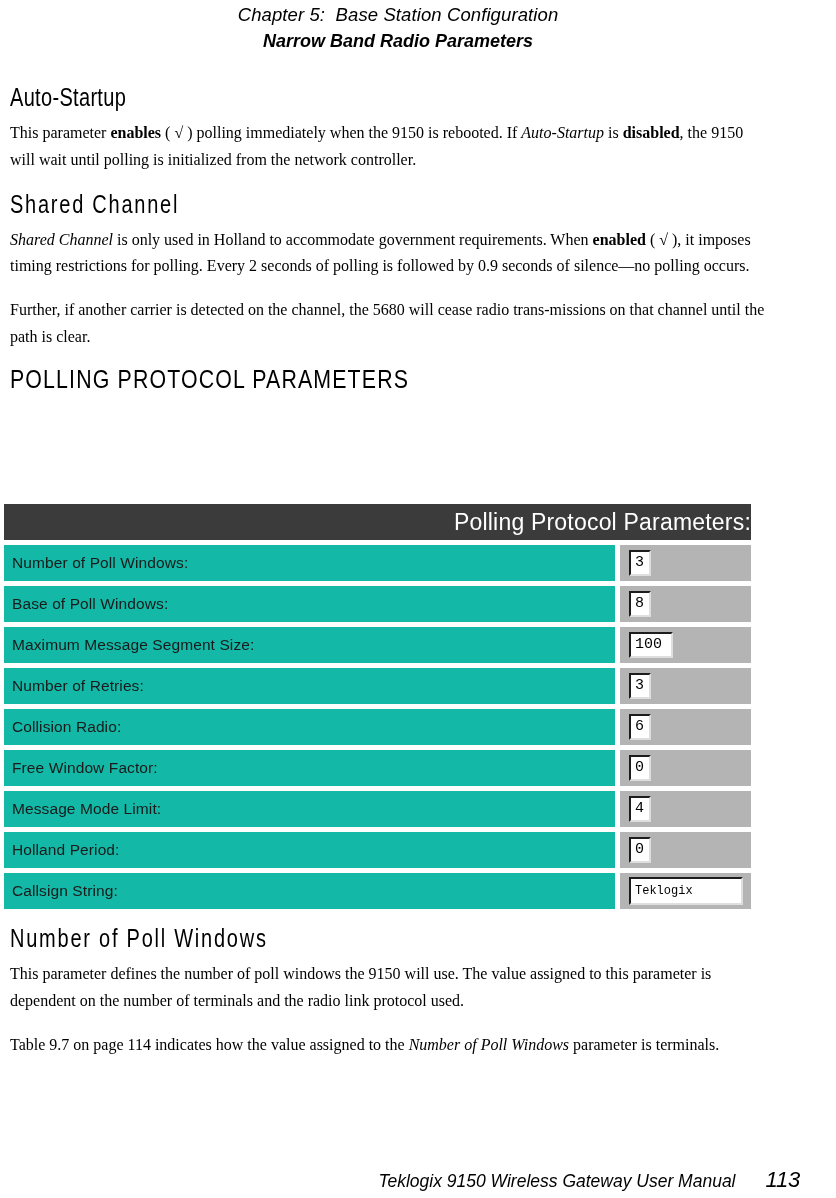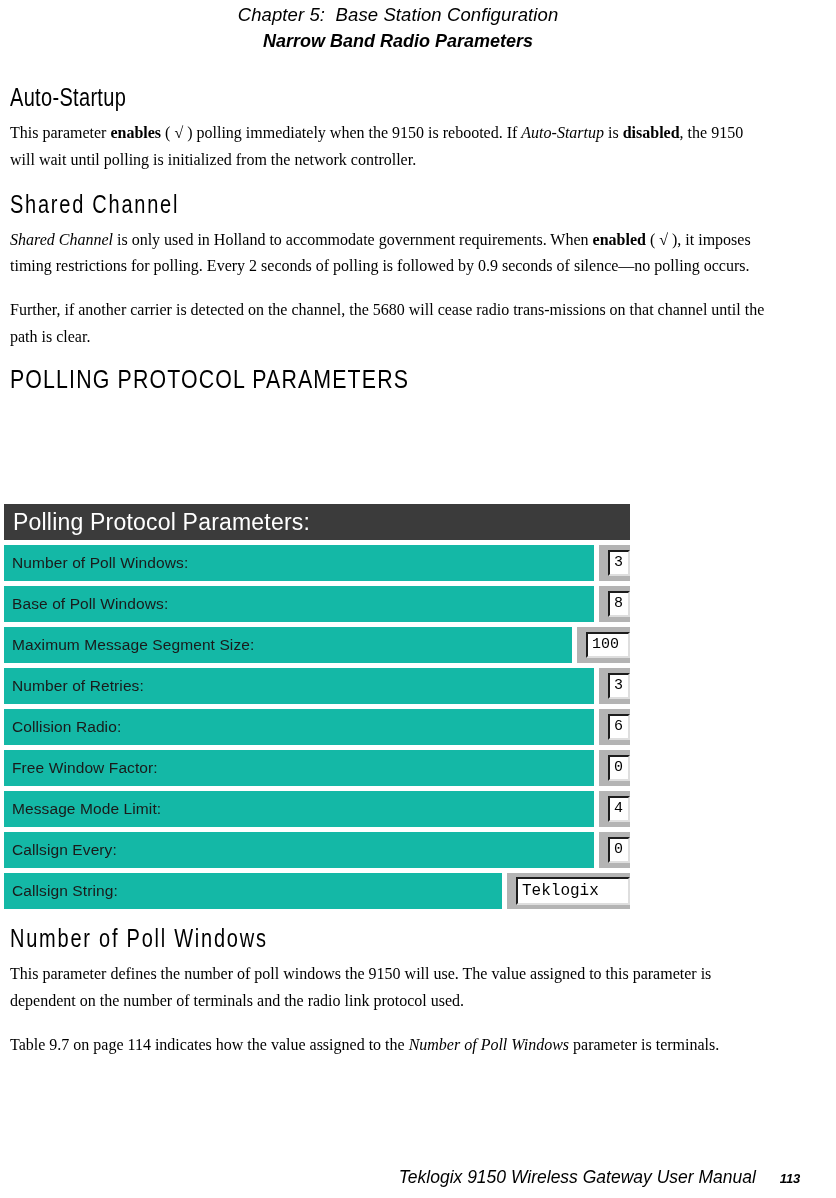--- a/index.html
+++ b/index.html
@@ -84,21 +84,22 @@
   p.body b { font-weight: bold; }
   p.body i { font-style: italic; }
 
   .gap-before-head { margin-top: 23px; }
 
   
   .shot {
     position: absolute;
     left: 4px;
     top: 504px;
-    width: 626px;
+    width: 747px;
+    text-align: right;
   }
   .shot-title {
     background: #3b3b3b;
     color: #ffffff;
     font-family: "Liberation Sans", sans-serif;
     font-size: 23px;
     line-height: 36px;
     height: 36px;
     padding-left: 9px;
     box-sizing: border-box;
@@ -147,38 +148,38 @@
     padding: 2px 3px 2px 4px;
     box-sizing: border-box;
     height: 26px;
     display: flex;
     align-items: center;
     white-space: pre;
     overflow: hidden;
   }
   .w-1 { width: 22px; }
   .w-3 { width: 44px; }
-  .w-str { width: 114px; height: 28px; font-size: 16px; }
+  .w-str { width: 114px; height: 28px; font-size: 12px; }
 
   
   .footer {
     position: absolute;
     left: 0;
     top: 1167px;
     width: 800px;
     text-align: right;
     font-family: "Liberation Sans", sans-serif;
     font-style: italic;
     font-size: 17.5px;
     white-space: nowrap;
   }
   .footer .pageno {
-    font-weight: bold;
-    font-size: 13px;
-    margin-left: 24px;
+    font-weight: normal;
+    font-size: 22px;
+    margin-left: 30px;
     letter-spacing: -0.2px;
   }
 </style>
 </head>
 <body>
 
 <div class="runhead">
   <div class="line1">Chapter 5:  Base Station Configuration</div>
   <div class="line2">Narrow Band Radio Parameters</div>
 </div>
@@ -238,21 +239,21 @@
           <div class="winbox w-1">0</div>
         </div>
       </div>
       <div class="shot-row">
         <div class="cell-label">Message Mode Limit:</div>
         <div class="cell-field">
           <div class="winbox w-1">4</div>
         </div>
       </div>
       <div class="shot-row">
-        <div class="cell-label">Callsign Every:</div>
+        <div class="cell-label">Holland Period:</div>
         <div class="cell-field">
           <div class="winbox w-1">0</div>
         </div>
       </div>
       <div class="shot-row">
         <div class="cell-label">Callsign String:</div>
         <div class="cell-field">
           <div class="winbox w-str">Teklogix</div>
         </div>
       </div>

